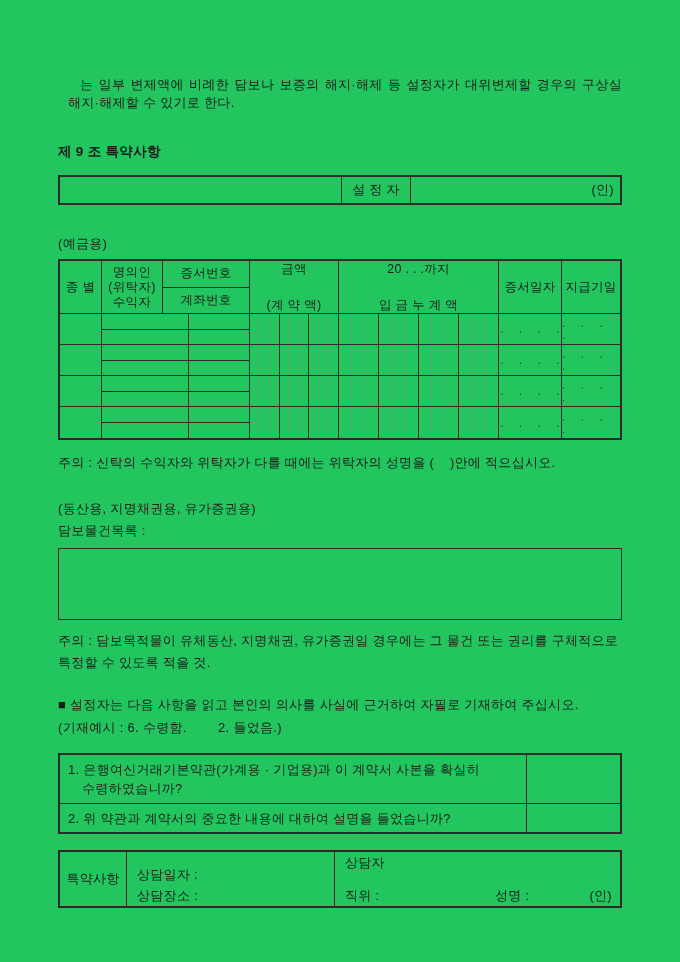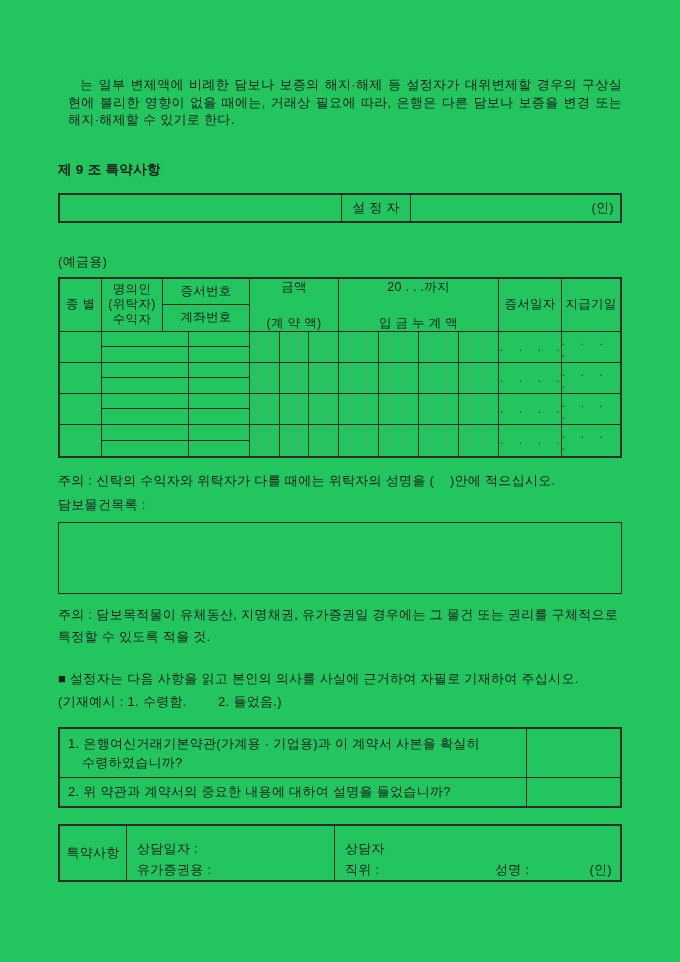--- a/index.html
+++ b/index.html
@@ -70,35 +70,34 @@
   .q-cont{padding-left:14px;}
   .a-cell{flex:1;}
   .q-row.r1{height:48px;} .q-row.r2{height:28px;}
   .q-row .q-cell{display:flex;flex-direction:column;justify-content:center;}
 
   
   .consult-table{margin-top:16px;height:58px;border:2px solid #2b2b2b;display:flex;box-sizing:border-box;}
   .consult-table>div{box-sizing:border-box;}
   .ct-c1{width:67px;border-right:1px solid #2b2b2b;display:flex;align-items:center;justify-content:center;}
   .ct-c2{width:208px;border-right:1px solid #2b2b2b;display:flex;flex-direction:column;justify-content:flex-end;padding-left:10px;line-height:21px;}
-  .ct-c3{flex:1;display:flex;flex-direction:column;justify-content:flex-end;padding:0 8px 0 10px;line-height:21px;}
+  .ct-c3{flex:1;display:flex;flex-direction:column;justify-content:space-between;padding:0 8px 0 10px;line-height:21px;}
   .ct-line2{display:flex;}
   .ct-line2 .pos{width:150px;}
   .ct-line2 .nm{flex:1;}
   .ct-line2 .seal{text-align:right;}
 </style>
 </head>
 <body>
 
 <div class="page">
   <div class="content">
 
     <div class="intro">
       <div class="p-line first just">는 일부 변제액에 비례한 담보나 보증의 해지·해제 등 설정자가 대위변제할 경우의 구상실</div>
-      <div class="p-line just">현에 불리한 영향이 없을 때에는, 거래상 필요에 따라, 은행은 다른 담보나 보증을 변경 또는</div>
       <div class="p-line">해지·해제할 수 있기로 한다.</div>
     </div>
 
     <div class="article-heading">제 9 조 특약사항</div>
 
     <div class="signer-table">
       <div class="st-blank"></div>
       <div class="st-label">설 정 자</div>
       <div class="st-seal">
           <span>(인)</span>
@@ -337,29 +336,30 @@
               </span>
             </div>
             <div class="cell c6 datec">. . . .</div>
             <div class="cell c7 datec">. . . .</div>
           </div>
         </div>
     </div>
 
     <div class="note pre">주의 : 신탁의 수익자와 위탁자가 다를 때에는 위탁자의 성명을 (    )안에 적으십시오.</div>
 
+    <div class="usage usage2">(동산용, 지명채권용, 유가증권용)</div>
     <div class="list-title2">담보물건목록 :</div>
     <div class="blank-box"></div>
     <div class="note2">
       <div>주의 : 담보목적물이 유체동산, 지명채권, 유가증권일 경우에는 그 물건 또는 권리를 구체적으로</div>
       <div>특정할 수 있도록 적을 것.</div>
     </div>
 
     <div class="instruction">■ 설정자는 다음 사항을 읽고 본인의 의사를 사실에 근거하여 자필로 기재하여 주십시오.</div>
-    <div class="example pre">(기재예시 : 1. 수령함.        2. 들었음.)</div>
+    <div class="example pre">(기재예시 : 6. 수령함.        2. 들었음.)</div>
 
     <div class="q-table">
       <div class="q-row r1">
         <div class="q-cell">
           <div>1. 은행여신거래기본약관(가계용 · 기업용)과 이 계약서 사본을 확실히</div>
           <div class="q-cont">수령하였습니까?</div>
         </div>
         <div class="a-cell"></div>
       </div>
       <div class="q-row r2">
@@ -367,21 +367,21 @@
           <div>2. 위 약관과 계약서의 중요한 내용에 대하여 설명을 들었습니까?</div>
         </div>
         <div class="a-cell"></div>
       </div>
     </div>
 
     <div class="consult-table">
       <div class="ct-c1">특약사항</div>
       <div class="ct-c2">
         <div>상담일자 :</div>
-        <div>유가증권용 :</div>
+        <div>상담장소 :</div>
       </div>
       <div class="ct-c3">
         <div>상담자</div>
         <div class="ct-line2">
           <span class="pos">직위 :</span>
           <span class="nm">성명 :</span>
           <span class="seal">(인)</span>
         </div>
       </div>
     </div>

